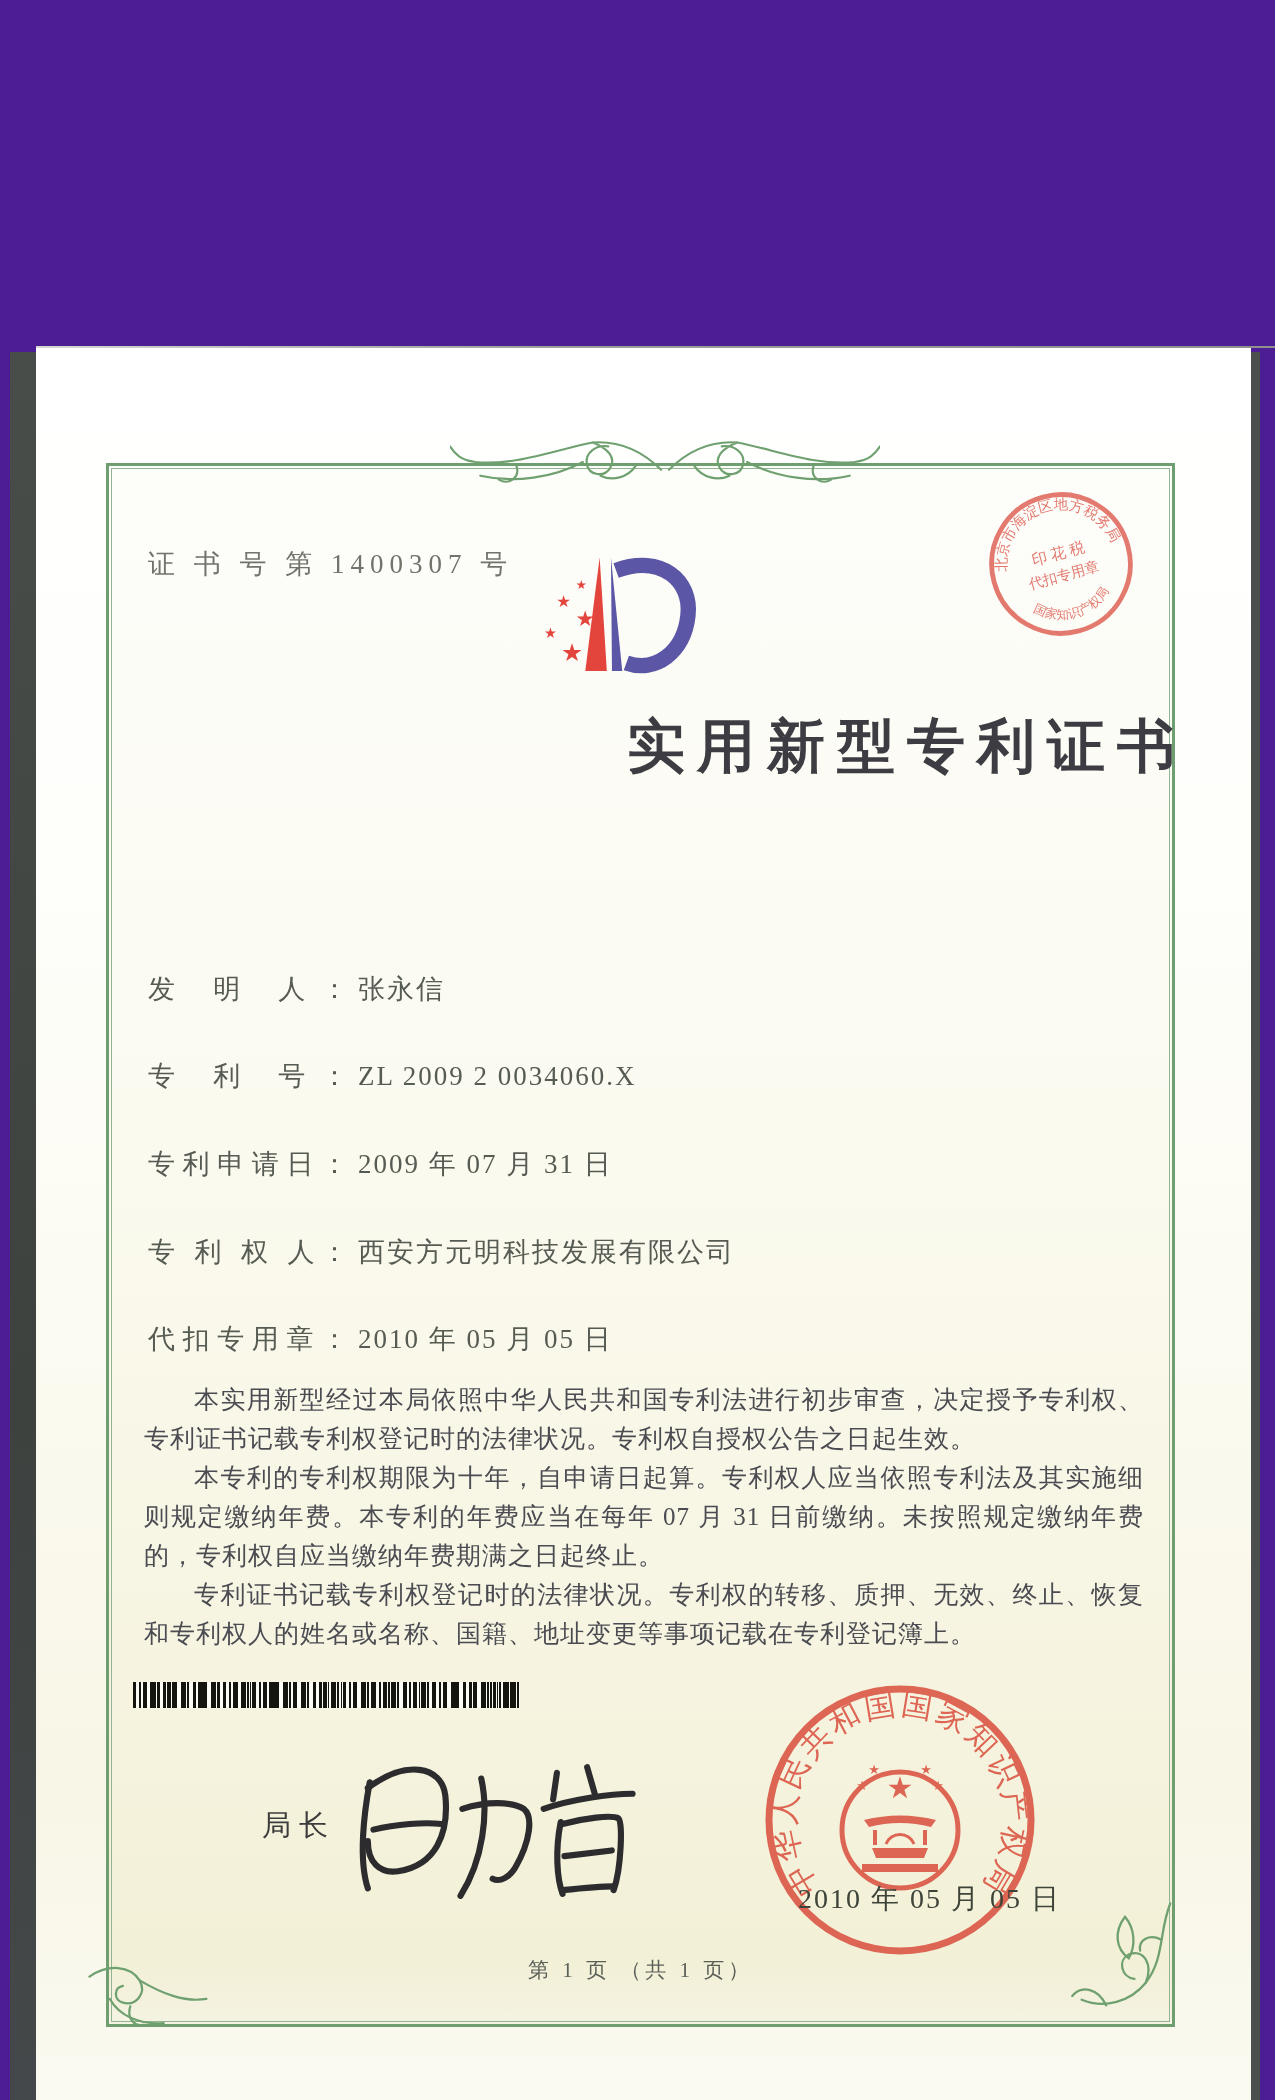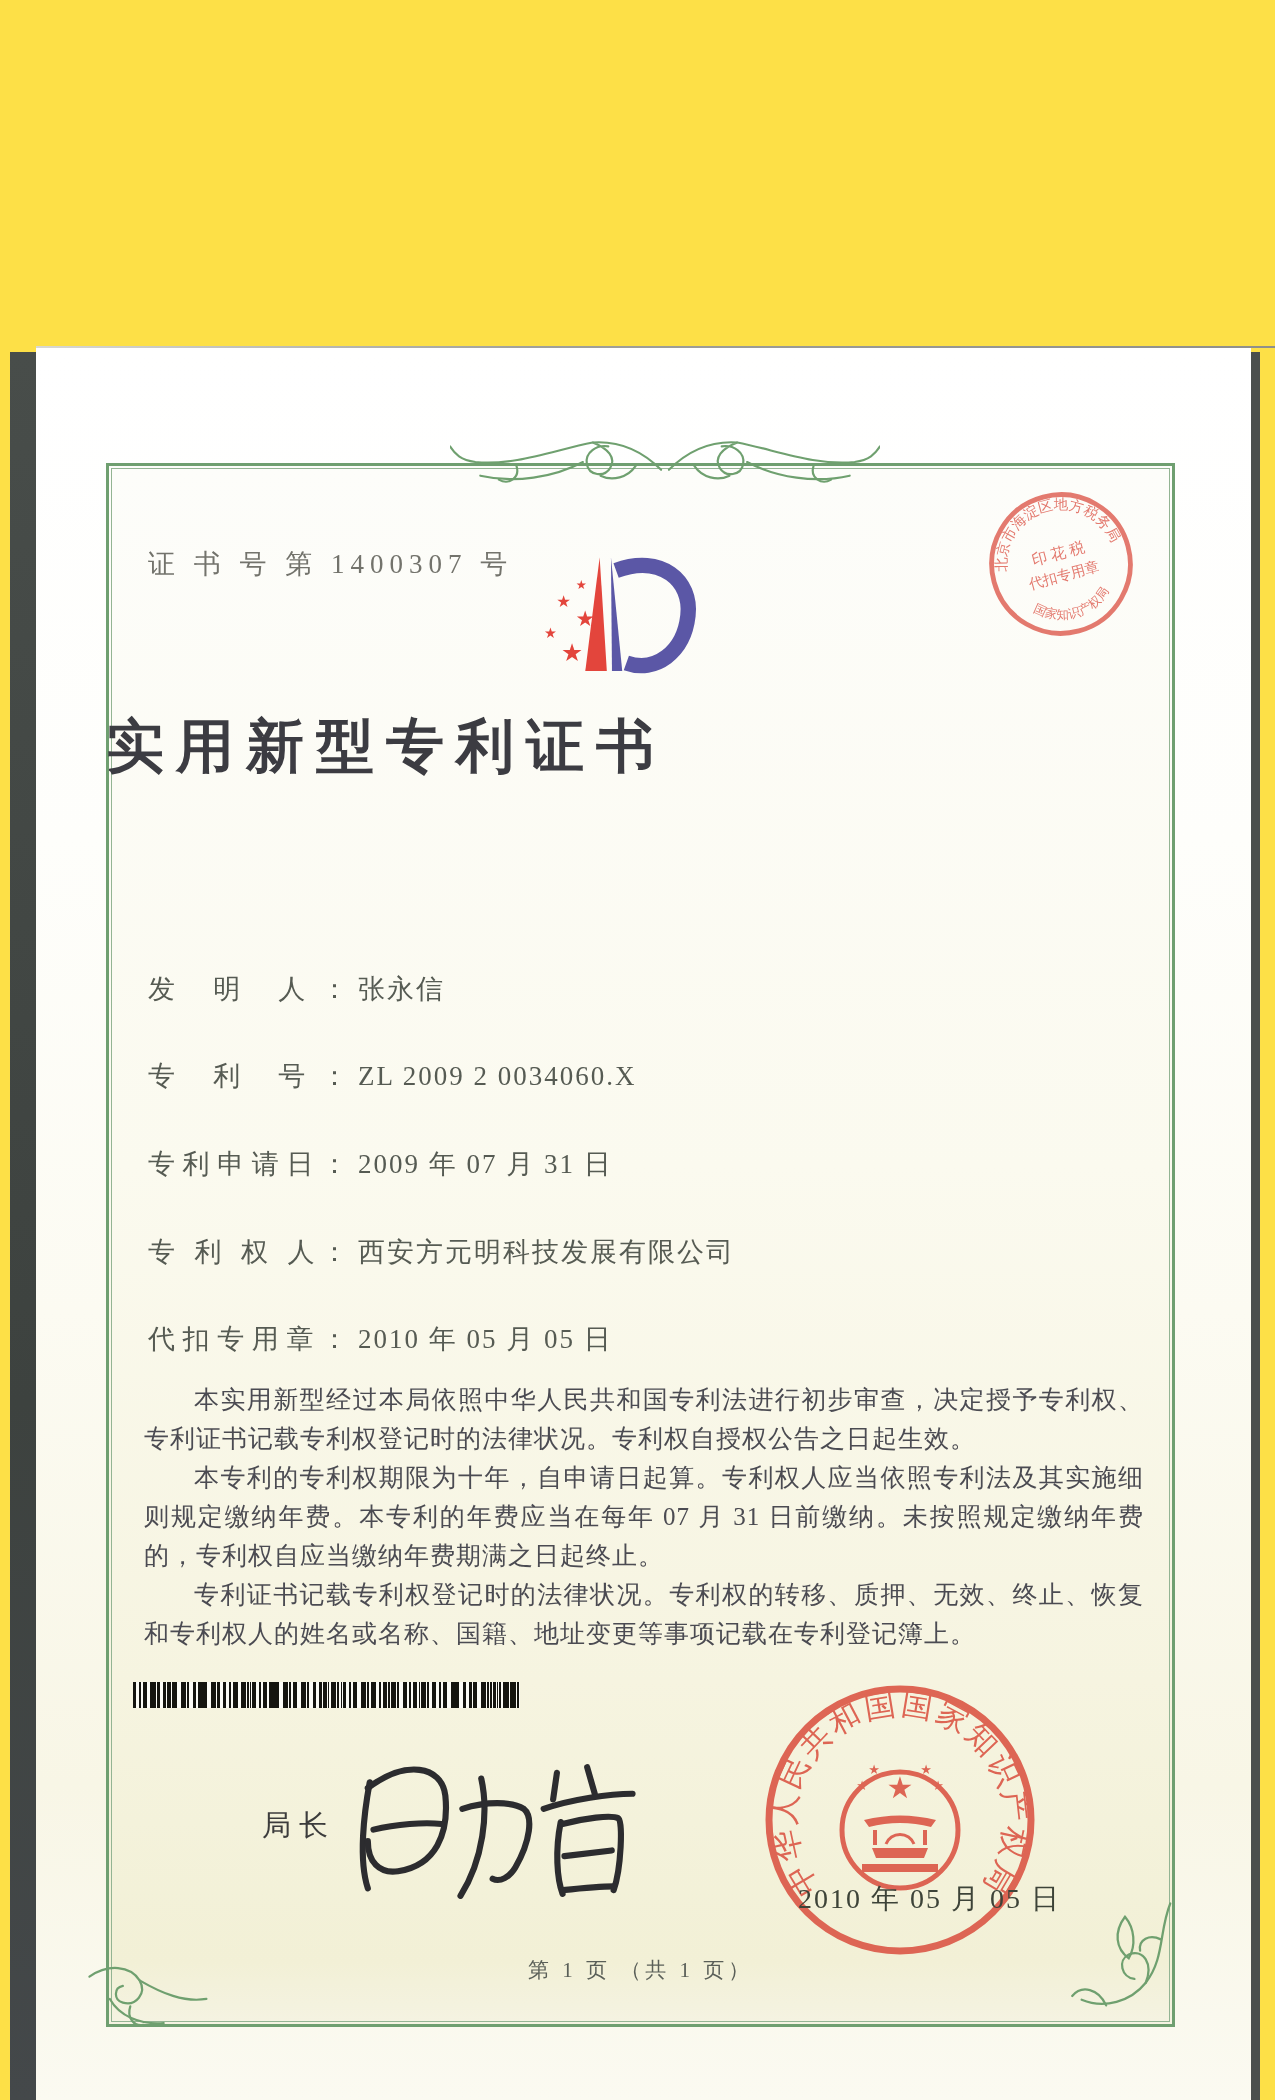--- a/index.html
+++ b/index.html
@@ -1,36 +1,36 @@
 <!DOCTYPE html>
 <html><head>
 <meta charset="utf-8">
 <style>
   html,body{margin:0;padding:0;background:#ffffff;}
-  .canvas{position:relative;width:1275px;height:2100px;background:#fde047;overflow:hidden;
+  .canvas{position:relative;width:1275px;height:2100px;background:#4c1d95;overflow:hidden;
           font-family:"Liberation Serif","DejaVu Serif",serif;}
   
   .strip-left{position:absolute;left:10px;top:352px;width:26px;height:1748px;
               background:linear-gradient(180deg,#484d4a,#3d423f 60%,#44484a);}
   .strip-right{position:absolute;left:1251px;top:352px;width:9px;height:1748px;background:#4b4f4d;}
   .page-edge{position:absolute;left:36px;top:346px;width:1239px;height:2px;
              background:linear-gradient(90deg,#d8d8d2,#a0a09a 40%,#8f8f8b);}
   
   .page{position:absolute;left:36px;top:348px;width:1215px;height:1752px;
         background:linear-gradient(180deg,#ffffff 0%,#fefefb 28%,#fcfbf2 55%,#f8f6e6 82%,#fbfaf1 100%);}
   
   .frame{position:absolute;left:70px;top:115px;width:1063px;height:1558px;
          border:3px solid #6f9f70;
          background:linear-gradient(180deg,#fdfdfa 0%,#fbfaef 45%,#f6f4e0 78%,#f2f0d6 96%,#f5f3e2 100%);}
   .frame-inner{position:absolute;left:2px;top:2px;right:2px;bottom:2px;border:1px solid #93b493;}
   .ornament{position:absolute;pointer-events:none;}
   
   .cert-no{position:absolute;left:112px;top:198px;font-size:27px;color:#73736c;letter-spacing:6px;}
   .logo{position:absolute;left:488px;top:204px;width:178px;height:154px;}
-  .title{position:absolute;left:70px;top:360px;width:1069px;text-align:left;
+  .title{position:absolute;left:82px;top:360px;width:1069px;text-align:right;
          font-size:58px;font-weight:bold;color:#3c3c42;letter-spacing:12px;}
   .field{position:absolute;left:112px;font-size:27px;color:#565b53;white-space:nowrap;}
   .flabel{display:inline-block;width:200px;text-align:justify;text-align-last:justify;}
   .fvalue{margin-left:10px;letter-spacing:2px;}
   .paras{position:absolute;left:108px;top:1032px;width:1000px;font-size:25px;line-height:39px;
          color:#4b4b52;text-align:justify;}
   .paras p{margin:0;text-indent:2em;letter-spacing:1px;}
   .barcode{position:absolute;left:97px;top:1334px;width:387px;height:26px;background-color:#fcfcf6;
     background-image:
       repeating-linear-gradient(90deg,#15150f 0 2px,transparent 2px 6px),

